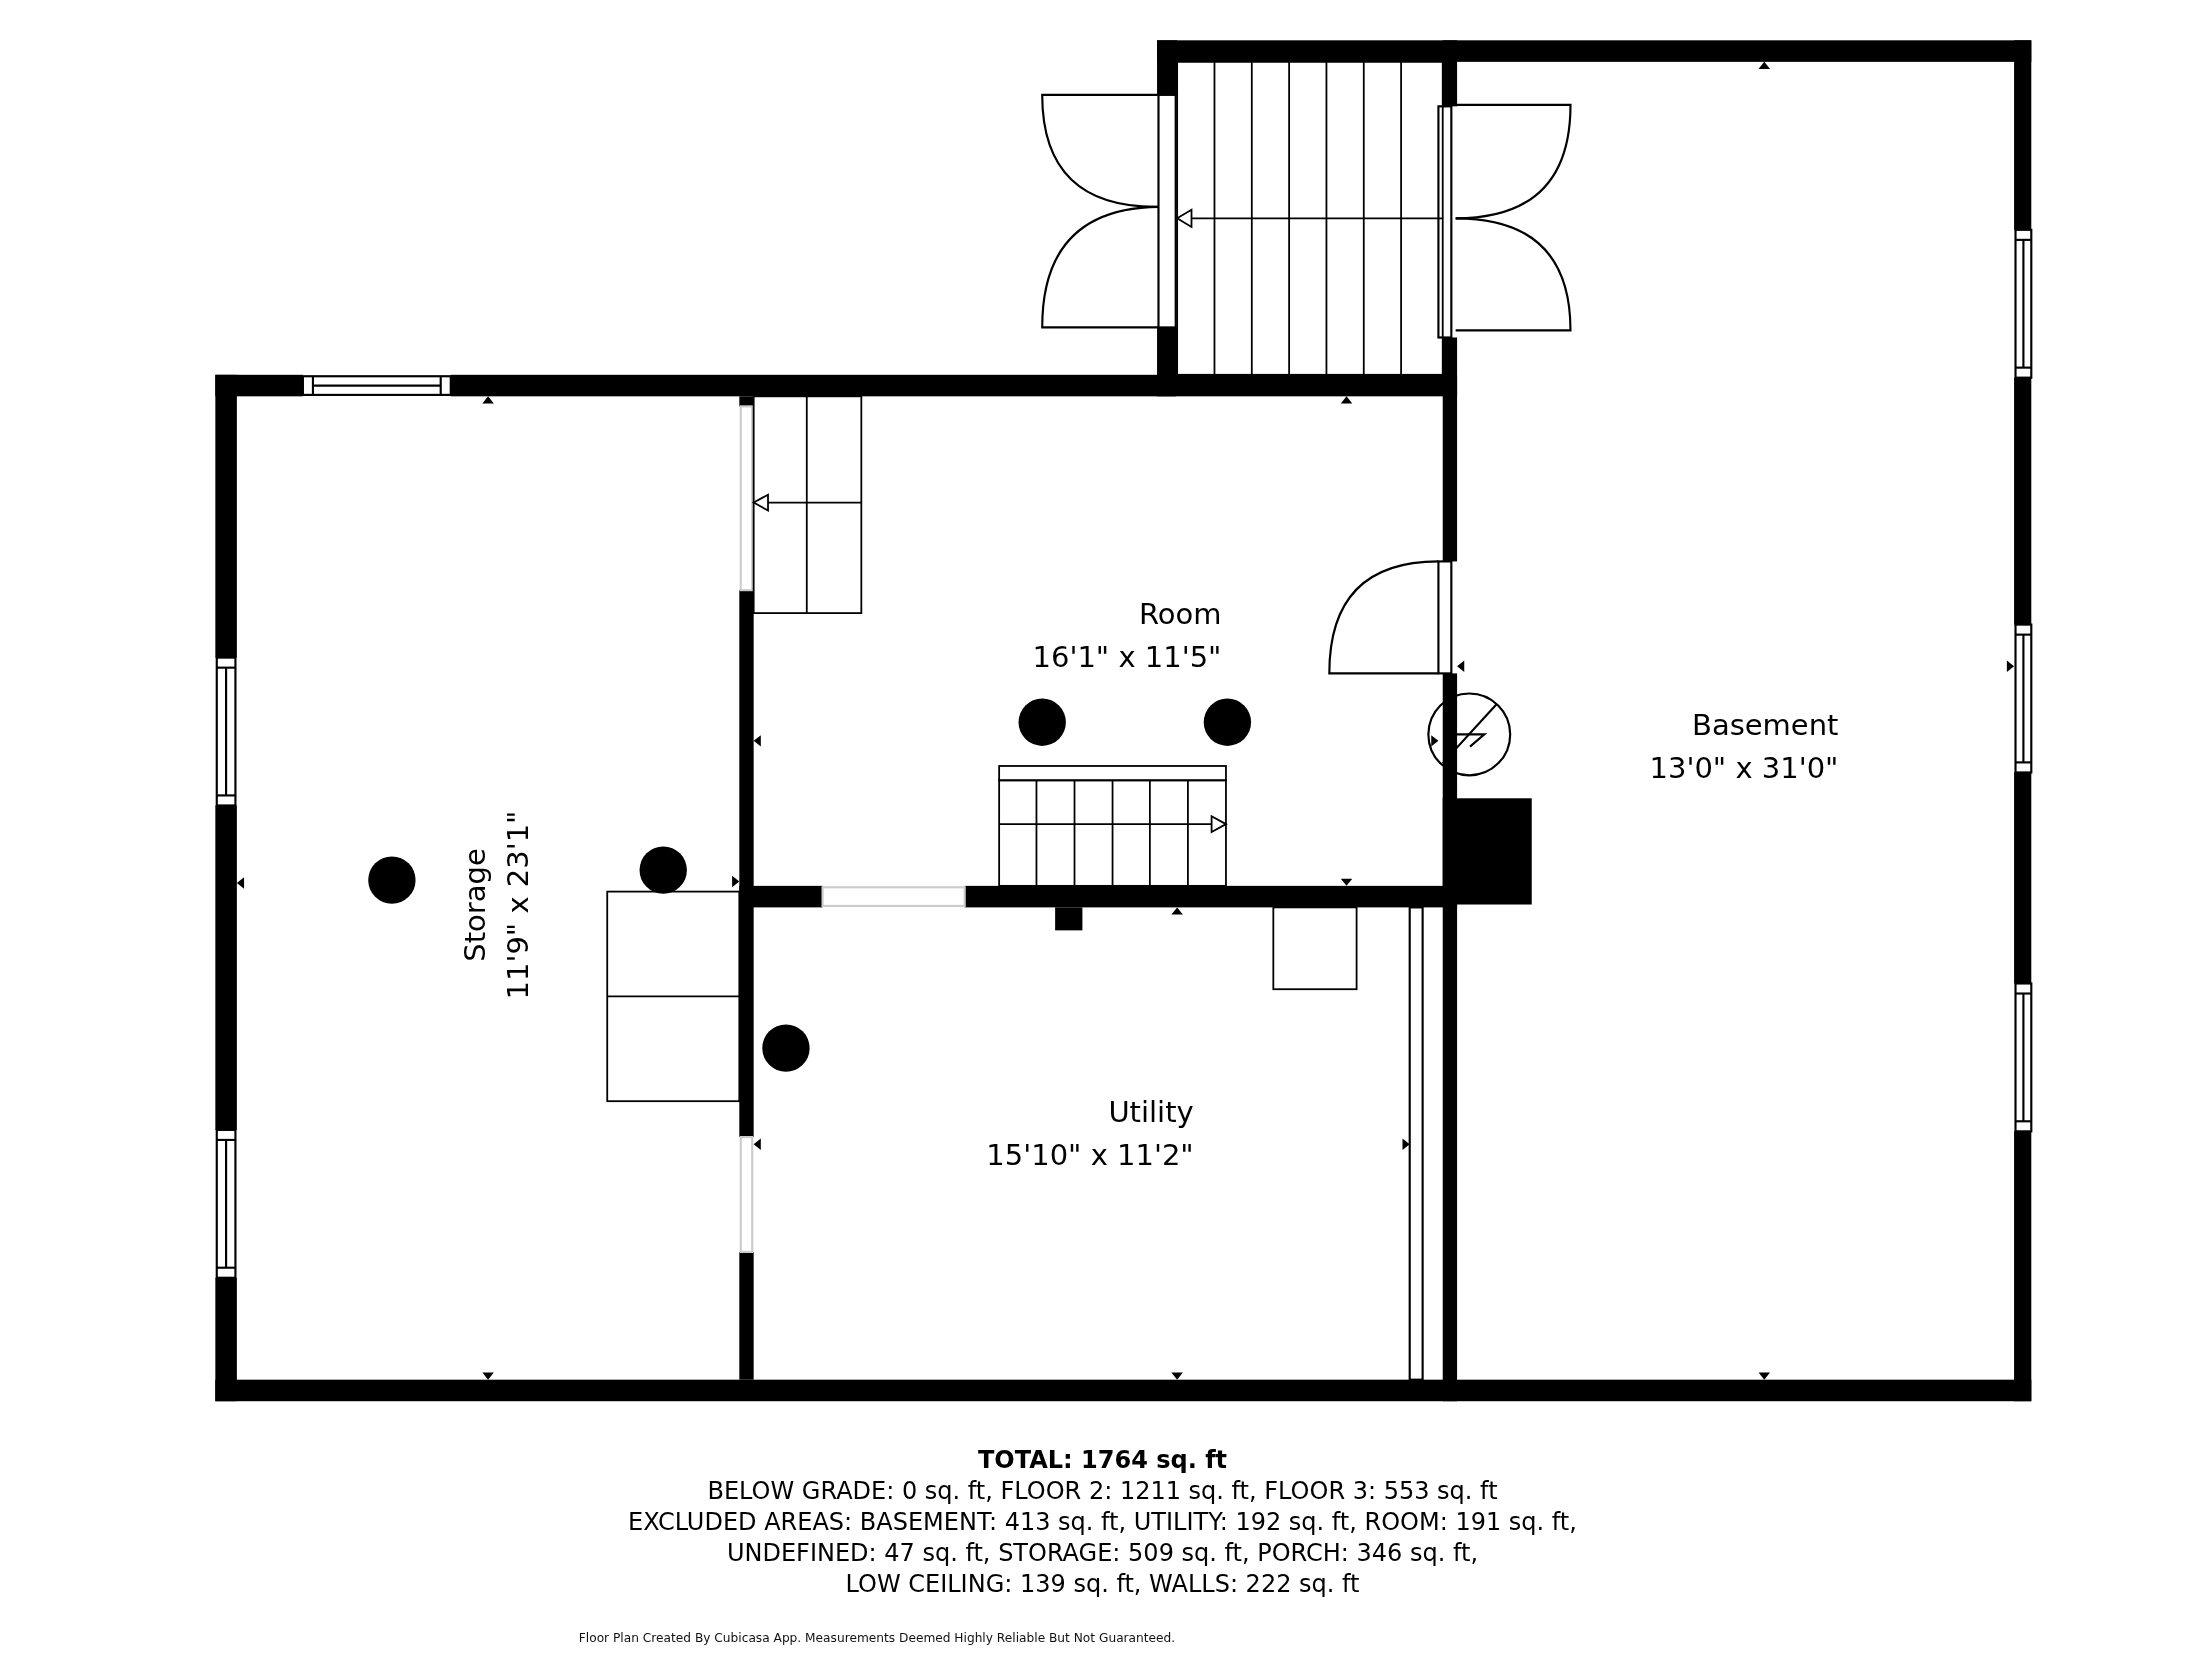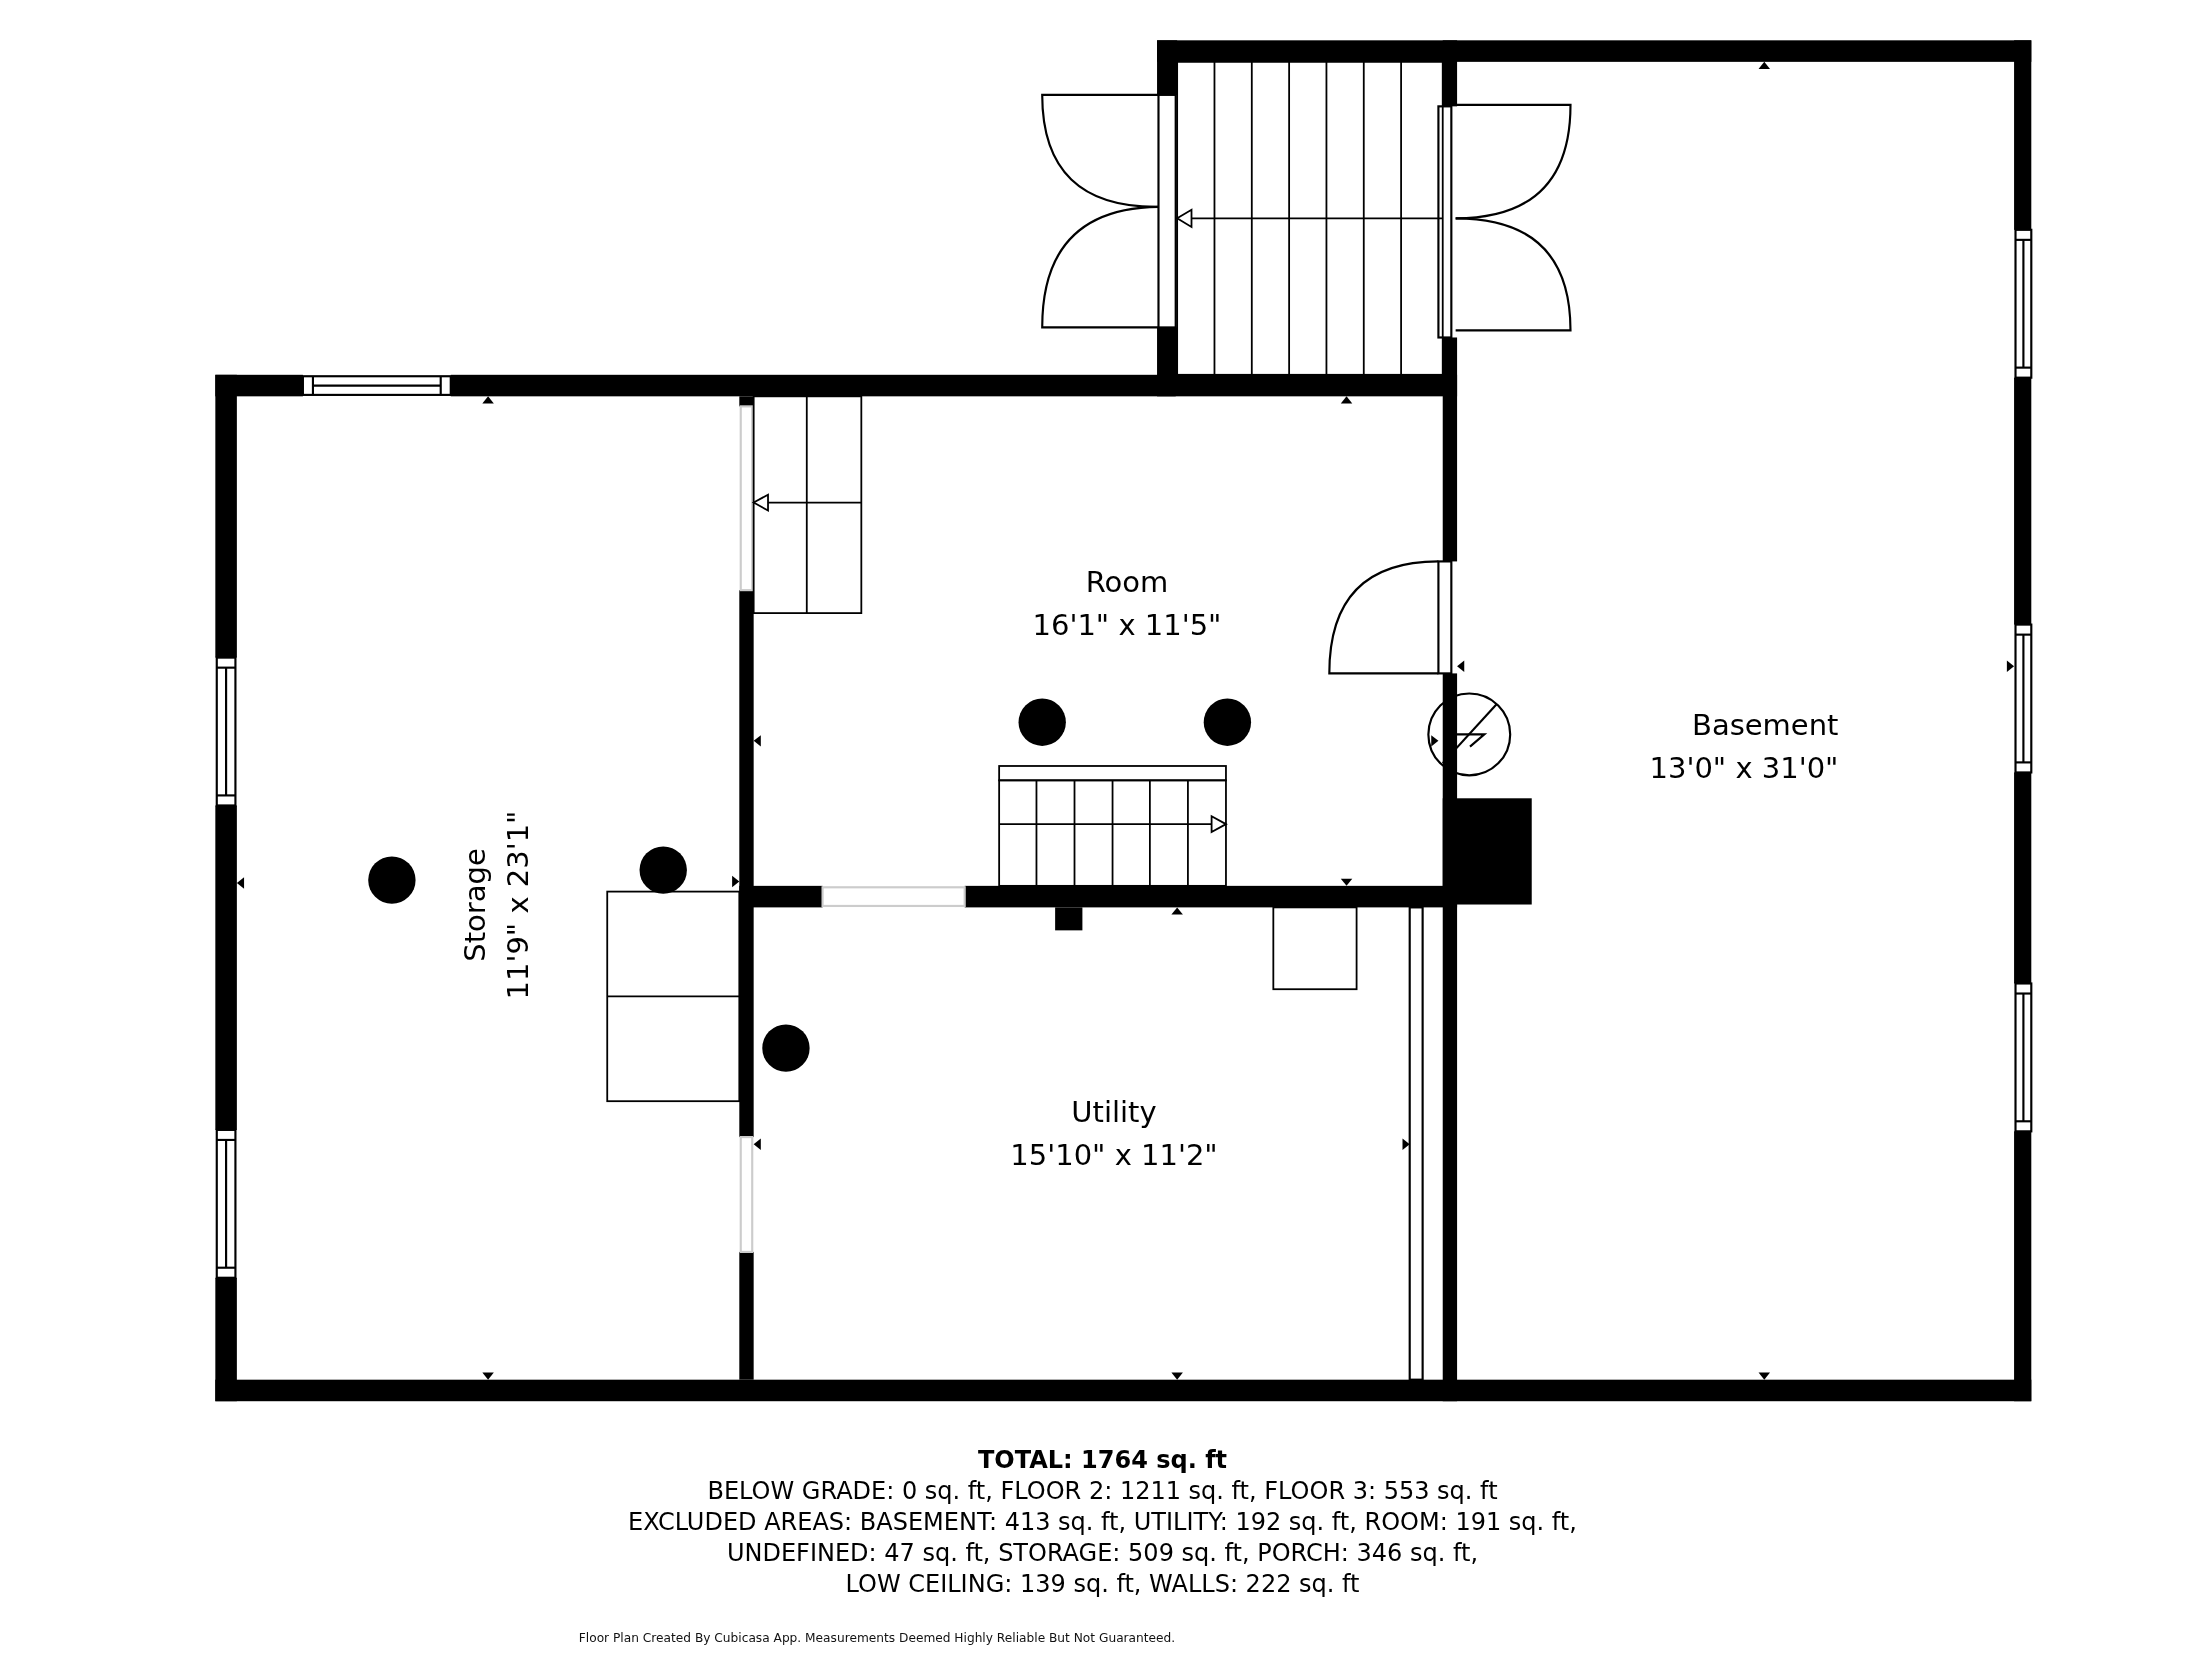--- a/index.html
+++ b/index.html
@@ -186,33 +186,33 @@
     <path d="M1640 1922 L1632 1912 L1648 1912 Z"></path>
     <path d="M1050 1594 L1060 1586 L1060 1602 Z"></path>
     <path d="M1964 1594 L1954 1586 L1954 1602 Z"></path>
     <path d="M2458 86 L2450 96 L2466 96 Z"></path>
     <path d="M2458 1922 L2450 1912 L2466 1912 Z"></path>
     <path d="M2030 928 L2040 920 L2040 936 Z"></path>
     <path d="M2806 928 L2796 920 L2796 936 Z"></path>
   </g>
 </svg>
 
-<div class="room-label" style="left:1127px; top:604px;">
+<div class="room-label" style="left:1127px; top:636px;text-align:right;">
   <span class="name">Room</span>
   <span class="dims">16'1" x 11'5"</span>
 </div>
 <div class="room-label" style="left:1744px; top:747px;text-align:right;">
   <span class="name">Basement</span>
   <span class="dims">13'0" x 31'0"</span>
 </div>
 <div class="room-label rotated" style="left:497px; top:905px;">
   <span class="name">Storage</span>
   <span class="dims">11'9" x 23'1"</span>
 </div>
-<div class="room-label" style="left:1114px; top:1134px;">
+<div class="room-label" style="left:1090px; top:1134px;text-align:right;">
   <span class="name">Utility</span>
   <span class="dims">15'10" x 11'2"</span>
 </div>
 
 <div id="summary">
   <div class="total">TOTAL: 1764 sq. ft</div>
   <div class="line">BELOW GRADE: 0 sq. ft, FLOOR 2: 1211 sq. ft, FLOOR 3: 553 sq. ft</div>
   <div class="line">EXCLUDED AREAS: BASEMENT: 413 sq. ft, UTILITY: 192 sq. ft, ROOM: 191 sq. ft,</div>
   <div class="line">UNDEFINED: 47 sq. ft, STORAGE: 509 sq. ft, PORCH: 346 sq. ft,</div>
   <div class="line">LOW CEILING: 139 sq. ft, WALLS: 222 sq. ft</div>

